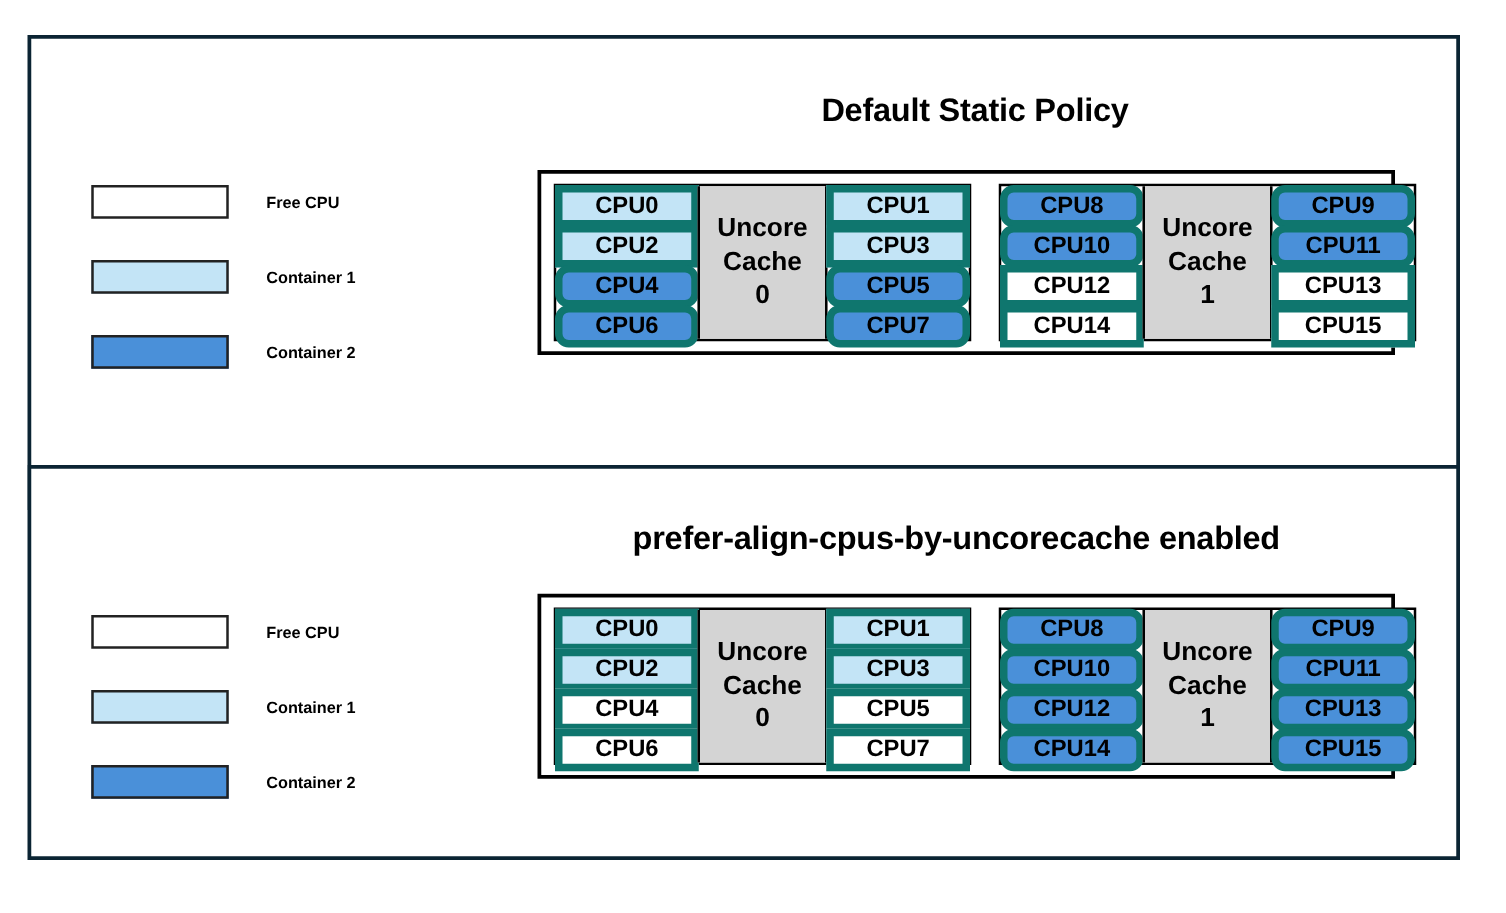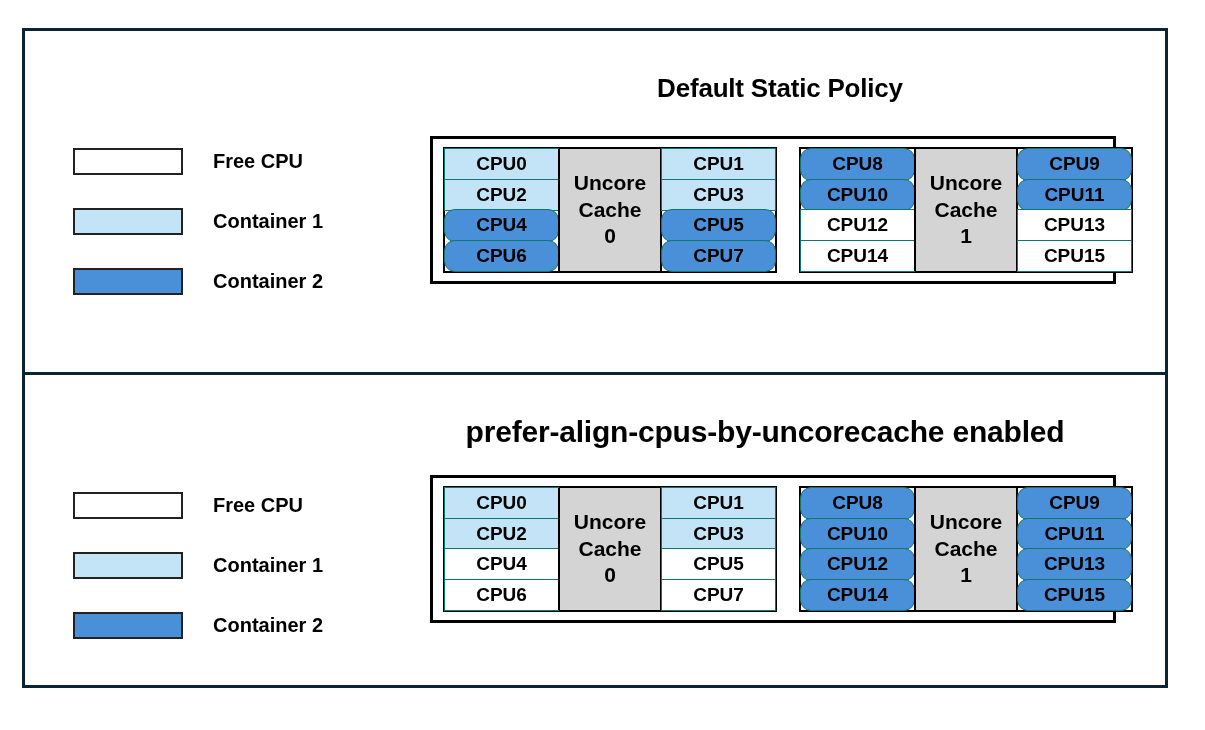--- a/index.html
+++ b/index.html
@@ -35,21 +35,21 @@
     color: #000000;
     letter-spacing: -0.2px;
   }
   #panel-1 .panel-title {
     top: 42px;
     font-size: 26px;
     padding-left: 370px;
   }
   #panel-2 .panel-title {
     top: 40px;
-    font-size: 30px;
+    font-size: 26px;
     padding-left: 340px;
   }
 
   
   .legend {
     position: absolute;
     left: 48px;
   }
   #panel-1 .legend { top: 100px; }
   #panel-2 .legend { top: 100px; }
@@ -61,21 +61,21 @@
   }
   .legend-swatch {
     width: 110px;
     height: 27px;
     border: 2px solid #222222;
     box-sizing: border-box;
     flex: 0 0 auto;
   }
   .legend-label {
     margin-left: 30px;
-    font-size: 20px;
+    font-size: 13px;
     font-weight: bold;
     color: #000000;
     white-space: nowrap;
   }
 
   
   .grid-outer {
     position: absolute;
     border: 3px solid #000000;
     box-sizing: border-box;
@@ -101,21 +101,21 @@
     width: 113px;
   }
   .cpu-cell {
     flex: 1 1 0;
     display: flex;
     align-items: center;
     justify-content: center;
     font-size: 19px;
     font-weight: bold;
     color: #000000;
-    border: 1px solid #0f766e;
+    border: 6px solid #0f766e;
     box-sizing: border-box;
     margin: -1px;
   }
   .cpu-cell.free      { background: #ffffff; }
   .cpu-cell.container1{ background: #c3e4f6; }
   .cpu-cell.container2{ background: #4a90d9; border-radius: 11px; }
 
   .cache-block {
     width: 104px;
     background: #d4d4d4;

